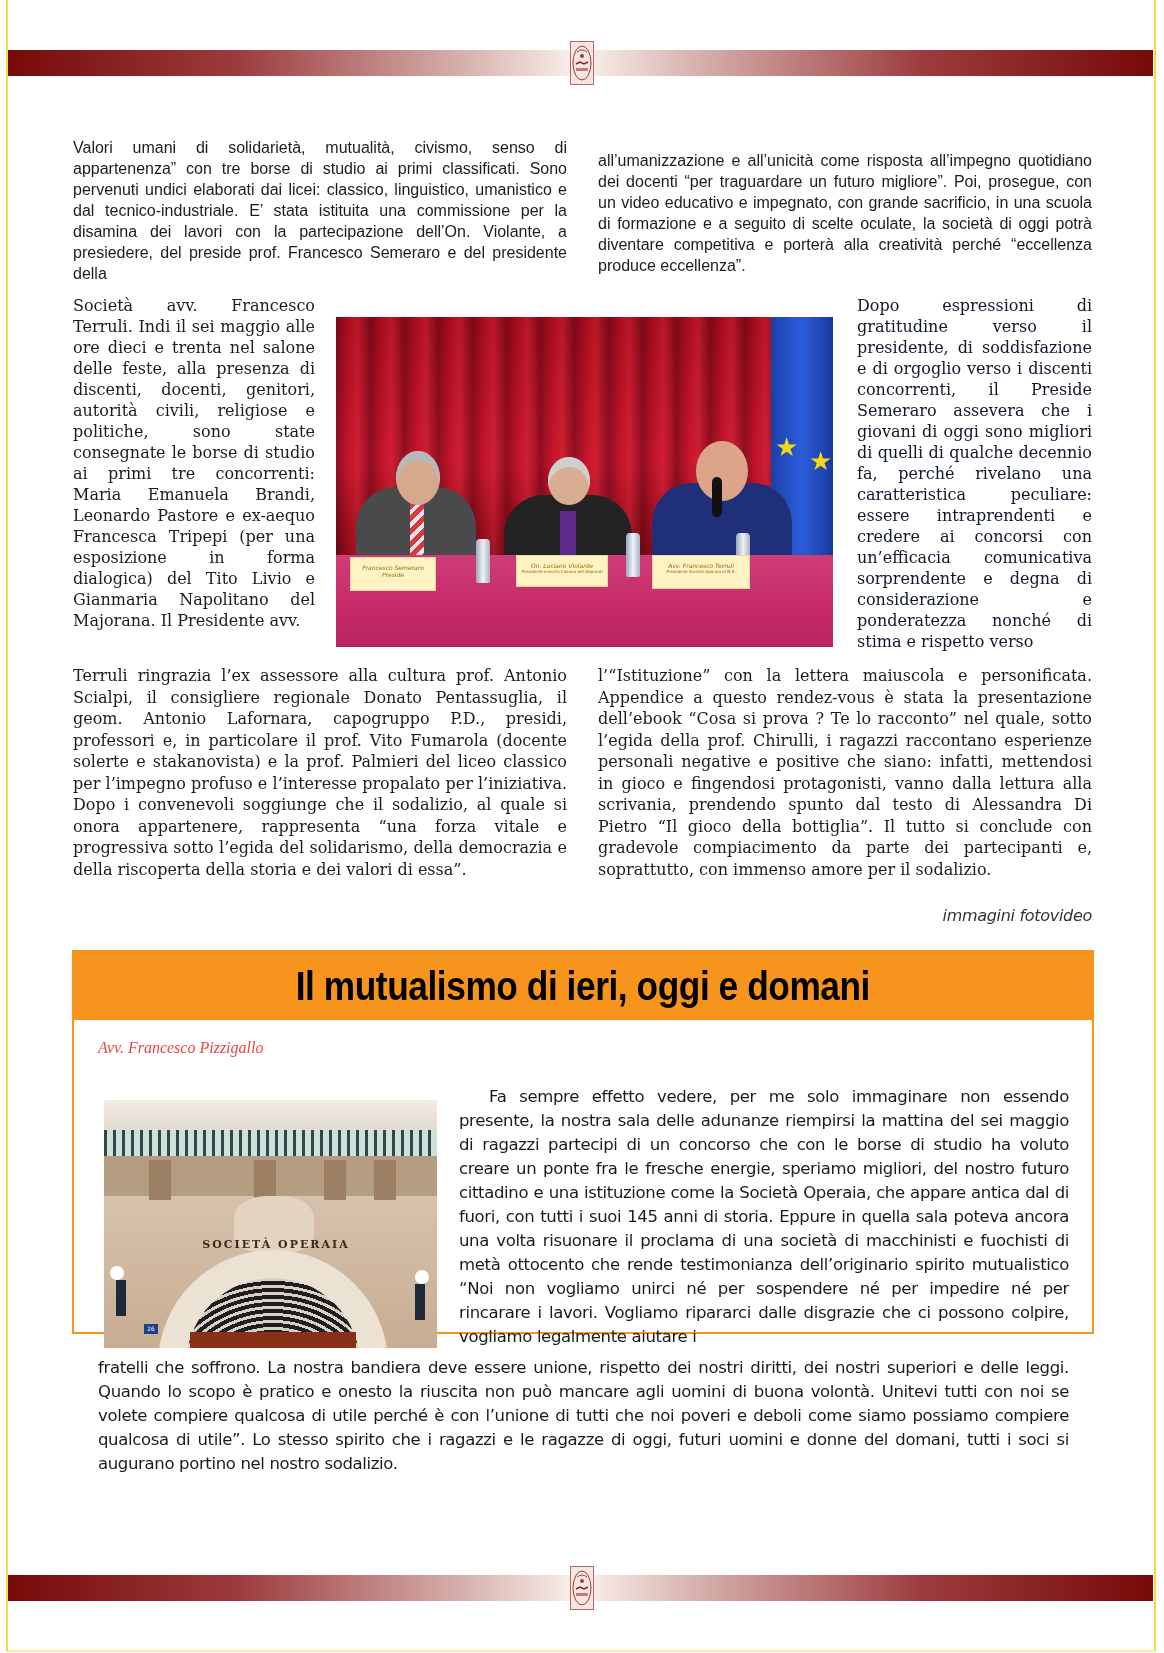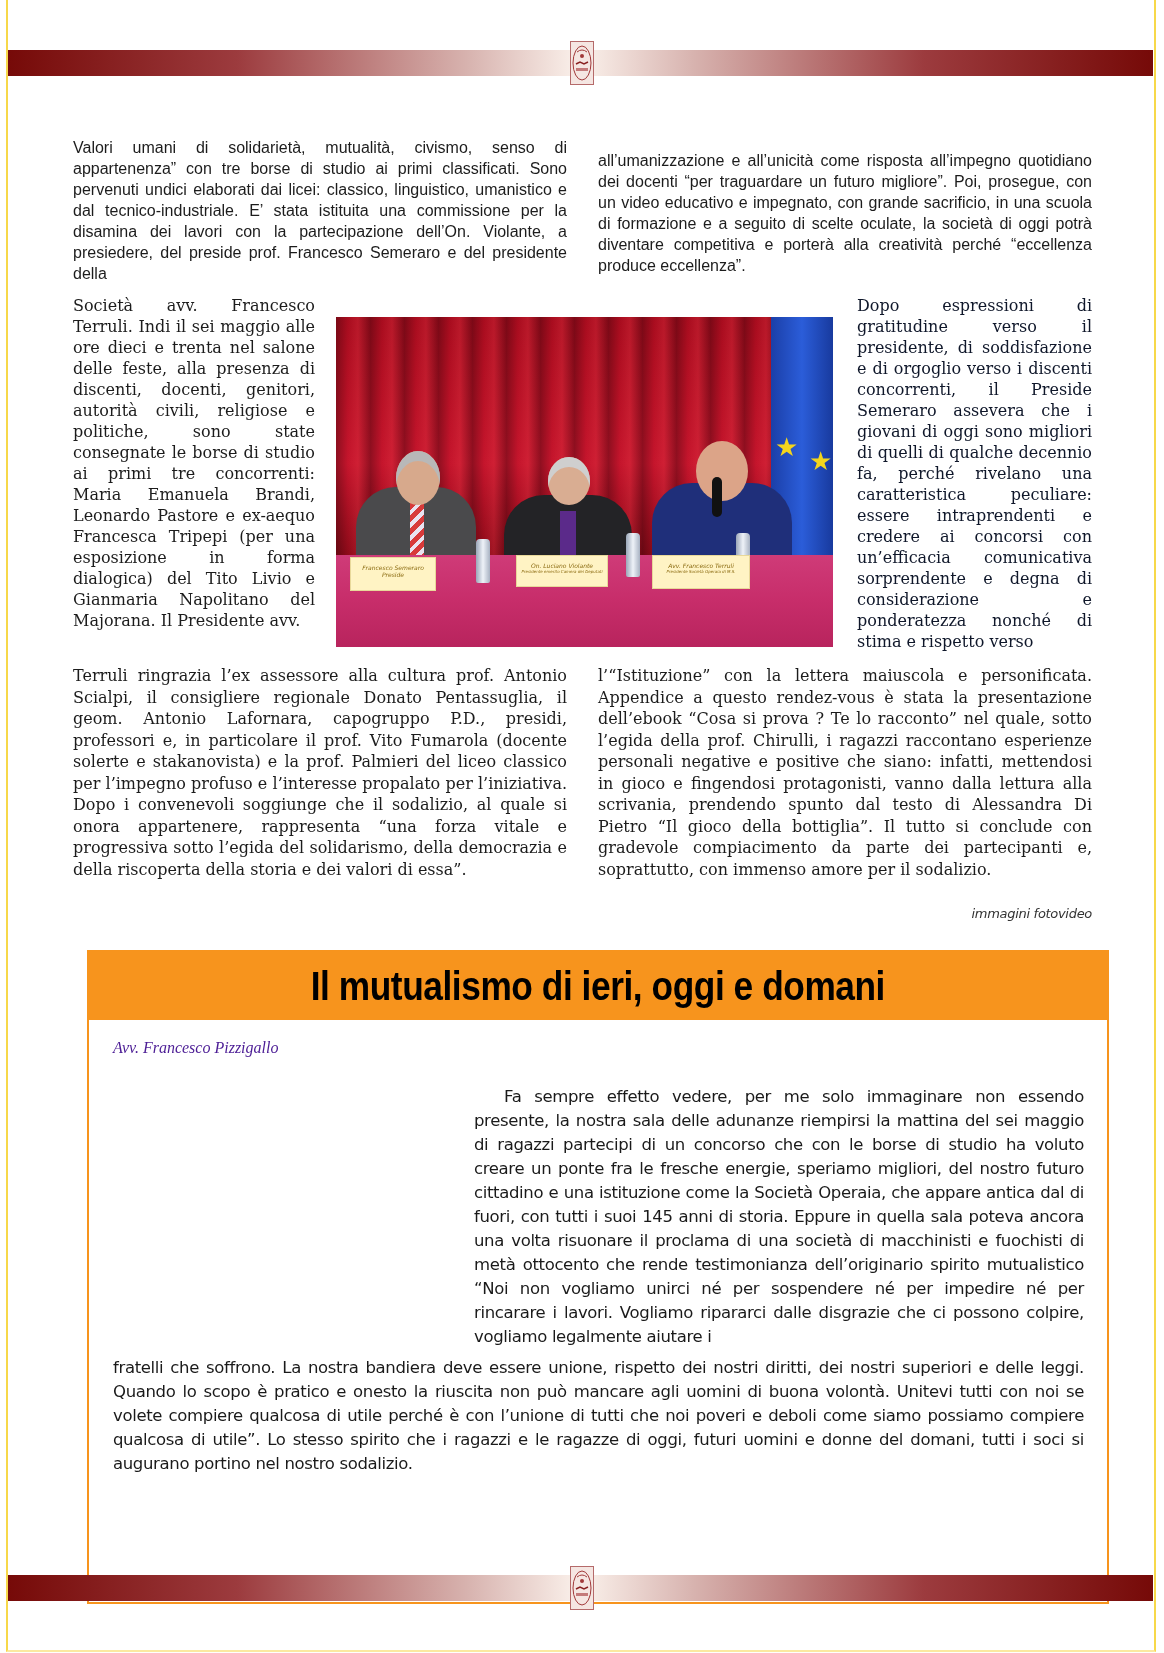--- a/index.html
+++ b/index.html
@@ -37,21 +37,21 @@
   .col-left { left: 73px; top: 137px; width: 494px; }
   .col-right { left: 598px; top: 150px; width: 494px; }
 
   .narrow-left { position: absolute; left: 73px; top: 295px; width: 242px; font-family: "DejaVu Serif", serif; font-size: 16px; line-height: 21px; color:#1c1c1c; text-align: justify; }
   .narrow-right { position: absolute; left: 857px; top: 295px; width: 235px; font-family: "DejaVu Serif", serif; font-size: 16px; line-height: 21px; color:#0f172a; text-align: justify; }
 
   .left-bottom { position: absolute; left: 73px; top: 665px; width: 494px; font-family: "DejaVu Serif", serif; font-size: 16px; line-height: 21.5px; color:#1c1c1c; text-align: justify; }
   .right-bottom { position: absolute; left: 598px; top: 665px; width: 494px; font-family: "DejaVu Serif", serif; font-size: 16px; line-height: 21.5px; color:#1c1c1c; text-align: justify; }
 
   .credit { position: absolute; left: 920px; top: 906px; width: 172px; text-align: right;
-    font-family: "DejaVu Sans", sans-serif; font-size: 13px; color: #333; font-style: italic; letter-spacing: -0.3px; }
+    font-family: "DejaVu Sans", sans-serif; font-size: 16px; color: #333; font-style: italic; letter-spacing: -0.3px; }
 
   
   .photo-event {
     position: absolute; left: 336px; top: 317px; width: 497px; height: 330px;
     background: #b8122a; overflow: hidden;
   }
   .photo-event .curtain {
     position: absolute; inset: 0 0 86px 0;
     background:
       repeating-linear-gradient(90deg, rgba(0,0,0,0.28) 0px, rgba(0,0,0,0) 12px, rgba(255,80,90,0.18) 22px, rgba(0,0,0,0.25) 34px),
@@ -73,34 +73,34 @@
   .nameplate {
     position: absolute; background: #fff3c4; border: 1px solid #e8d89a;
     font-family: "DejaVu Sans", sans-serif; font-size: 6px; color: #8a6a10;
     text-align: center; font-style: italic; padding-top: 6px; box-sizing: border-box;
   }
   .bottle { position: absolute; width: 14px; height: 44px; border-radius: 4px 4px 2px 2px;
     background: linear-gradient(90deg, #9aa6b8, #eef2f8 50%, #a8b2c2); }
 
   
   .box {
-    position: absolute; left: 72px; top: 950px; width: 1022px; height: 654px;
-    border: 2px solid #f7941d; box-sizing: border-box; background: #fff; margin-left: 15px;
+    position: absolute; left: 72px; top: 950px; width: 1022px; height: 384px;
+    border: 2px solid #f7941d; box-sizing: border-box; background: #fff;
   }
   .box-header {
     position: absolute; left: 0; top: 0; right: 0; height: 68px; background: #f7941d;
     display: flex; align-items: center; justify-content: center;
   }
   .box-title {
     font-family: "Liberation Sans", sans-serif; font-weight: bold; font-size: 41px;
     color: #000; transform: scaleX(0.86); letter-spacing: -0.5px; white-space: nowrap;
   }
   .byline {
     position: absolute; left: 24px; top: 87px;
-    font-family: "Liberation Serif", serif; font-style: italic; font-size: 16px; color: #4c1d95;
+    font-family: "Liberation Serif", serif; font-style: italic; font-size: 16px; color: #ef4444;
   }
   .photo-building {
     position: absolute; left: 30px; top: 148px; width: 333px; height: 248px;
     background: linear-gradient(180deg, #e9dccd 0%, #d6c2ac 40%, #c8ad92 100%);
     overflow: hidden;
   }
   .box-text {
     font-family: "DejaVu Sans", sans-serif; font-size: 16.5px; line-height: 24px; color: #1a1a1a;
     text-align: justify; letter-spacing: -0.35px;
   }
@@ -187,20 +187,39 @@
     <div style="font-size:4px">Presidente Società Operaia di M.S.</div>
   </div>
 </div>
 
 <div class="box">
   <div class="box-header">
     <div class="box-title">Il mutualismo di ieri, oggi e domani</div>
   </div>
   <div class="byline">Avv. Francesco Pizzigallo</div>
 
+  <div class="photo-building">
+    <div style="position:absolute; left:0; top:0; width:100%; height:50px; background:linear-gradient(180deg,#f2ece4,#d9d0c4);"></div>
+    <div style="position:absolute; left:0; top:30px; width:100%; height:26px; background:repeating-linear-gradient(90deg,#2d4a4a 0 3px,#cfe0d8 3px 9px);"></div>
+    <div style="position:absolute; left:0; top:56px; width:100%; height:40px; background:#b59d82;"></div>
+    <div style="position:absolute; left:45px; top:60px; width:22px; height:40px; background:#9c7f62;"></div>
+    <div style="position:absolute; left:150px; top:60px; width:22px; height:40px; background:#9c7f62;"></div>
+    <div style="position:absolute; left:220px; top:60px; width:22px; height:40px; background:#9c7f62;"></div>
+    <div style="position:absolute; left:270px; top:60px; width:22px; height:40px; background:#9c7f62;"></div>
+    <div style="position:absolute; left:130px; top:96px; width:80px; height:56px; background:#e2d4c0; border-radius:40% 40% 30% 30%;"></div>
+    <div style="position:absolute; left:54px; top:150px; width:230px; height:160px; border-radius:115px 115px 0 0; background:#ece2d4;"></div>
+    <div style="position:absolute; left:82px; top:178px; width:174px; height:140px; border-radius:87px 87px 0 0; background:repeating-radial-gradient(circle at 50% 100%, #1e1e1e 0 4px, #d8d0c4 4px 7px);"></div>
+    <div style="position:absolute; left:86px; top:232px; width:166px; height:16px; background:#8a2f18;"></div>
+    <div style="position:absolute; left:92px; top:138px; width:160px; font-family:'DejaVu Serif',serif; font-size:11px; font-weight:bold; color:#3a2a1c; text-align:center; letter-spacing:2px;">SOCIETÀ OPERAIA</div>
+    <div style="position:absolute; left:6px; top:166px; width:14px; height:14px; border-radius:50%; background:#fff;"></div>
+    <div style="position:absolute; left:12px; top:180px; width:10px; height:36px; background:#1e2a3a;"></div>
+    <div style="position:absolute; right:8px; top:170px; width:14px; height:14px; border-radius:50%; background:#fff;"></div>
+    <div style="position:absolute; right:12px; top:184px; width:10px; height:36px; background:#1e2a3a;"></div>
+    <div style="position:absolute; left:40px; top:224px; width:14px; height:10px; background:#1d3e8a; color:#fff; font-size:6px; font-family:'DejaVu Sans',sans-serif; text-align:center; line-height:10px;">26</div>
+  </div>
 
   <div class="box-text box-text-right">Fa sempre effetto vedere, per me solo immaginare non essendo presente, la nostra sala delle adunanze riempirsi la mattina del sei maggio di ragazzi partecipi di un concorso che con le borse di studio ha voluto creare un ponte fra le fresche energie, speriamo migliori, del nostro futuro cittadino e una istituzione come la Società Operaia, che appare antica dal di fuori, con tutti i suoi 145 anni di storia. Eppure in quella sala poteva ancora una volta risuonare il proclama di una società di macchinisti e fuochisti di metà ottocento che rende testimonianza dell’originario spirito mutualistico “Noi non vogliamo unirci né per sospendere né per impedire né per rincarare i lavori. Vogliamo ripararci dalle disgrazie che ci possono colpire, vogliamo legalmente aiutare i</div>
   <div class="box-text box-text-full">fratelli che soffrono. La nostra bandiera deve essere unione, rispetto dei nostri diritti, dei nostri superiori e delle leggi. Quando lo scopo è pratico e onesto la riuscita non può mancare agli uomini di buona volontà. Unitevi tutti con noi se volete compiere qualcosa di utile perché è con l’unione di tutti che noi poveri e deboli come siamo possiamo compiere qualcosa di utile”. Lo stesso spirito che i ragazzi e le ragazze di oggi, futuri uomini e donne del domani, tutti i soci si augurano portino nel nostro sodalizio.</div>
 </div>
 
 <div class="band bottom"></div>
 <div class="emblem bottom">
   <svg viewBox="0 0 22 42">
     <ellipse cx="11" cy="21" rx="9" ry="17" fill="none" stroke="#a13a3a" stroke-width="1"></ellipse>
     <path d="M6 10 Q11 6 16 10" stroke="#a13a3a" fill="none" stroke-width="1"></path>

